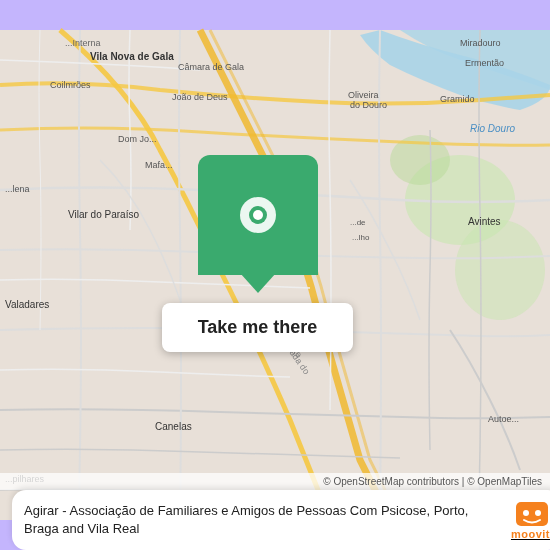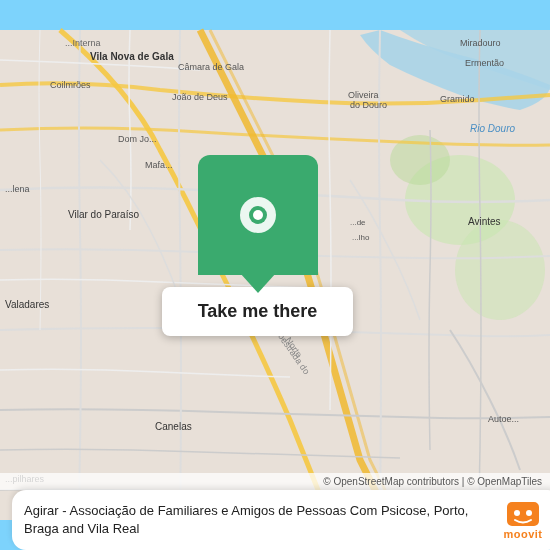--- a/index.html
+++ b/index.html
@@ -9,21 +9,21 @@
       overflow: hidden;
       font-family: Arial, sans-serif;
       position: relative;
     }
 
     
     #map-container {
       width: 550px;
       height: 550px;
       position: relative;
-      background-color: #7dd3fc;
+      background-color: #c4b5fd;
       overflow: hidden;
     }
 
     
     #map-svg {
       position: absolute;
       top: 0; left: 0;
       width: 100%; height: 100%;
     }
 
@@ -60,21 +60,21 @@
       border-right: 18px solid transparent;
       border-top: 20px solid #3aaa6e;
     }
 
     .pin-icon {
       width: 44px;
       height: 44px;
     }
 
     #take-me-there-btn {
-      margin-top: 12px;
+      margin-top: 28px;
       background-color: white;
       border: none;
       border-radius: 8px;
       padding: 14px 36px;
       font-size: 18px;
       font-weight: 600;
       color: #222;
       cursor: pointer;
       box-shadow: 0 2px 8px rgba(0,0,0,0.25);
       white-space: nowrap;
@@ -112,22 +112,23 @@
     #info-text {
       flex: 1;
       font-size: 13px;
       color: #222;
       line-height: 1.4;
     }
 
     #moovit-logo {
       display: flex;
       flex-direction: column;
-      align-items: center;
+      align-items: flex-end;
       min-width: 54px;
+      text-decoration: underline;
     }
 
     .moovit-icon {
       width: 36px;
       height: 28px;
     }
 
     #moovit-label {
       font-size: 11px;
       color: #f5811e;

